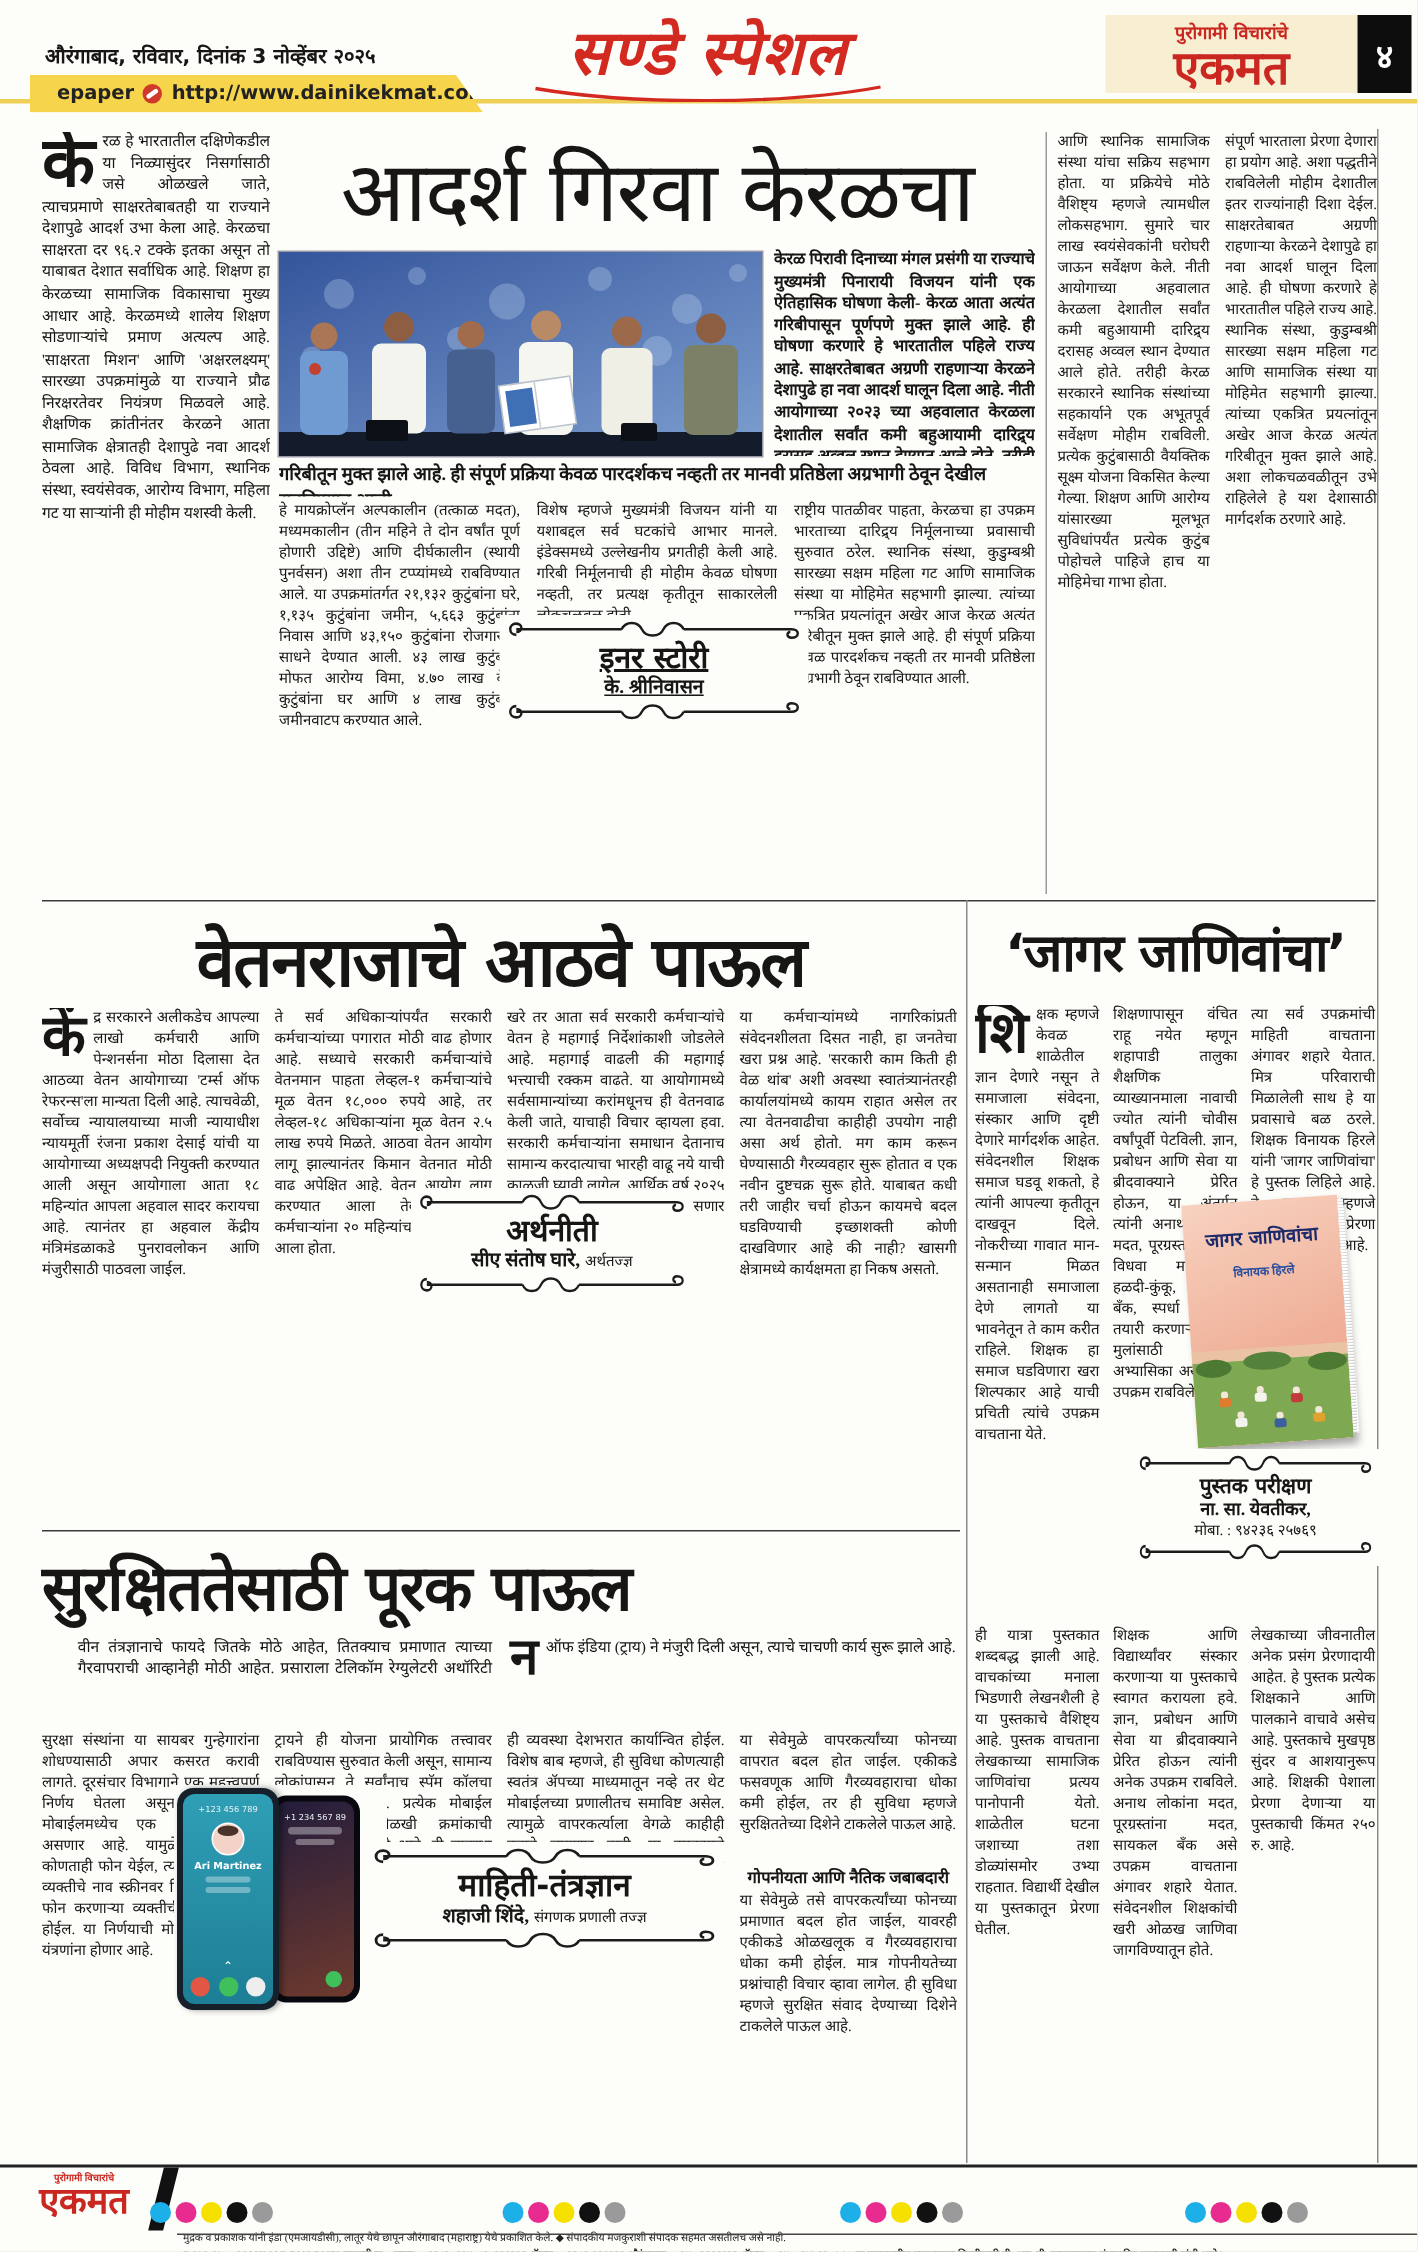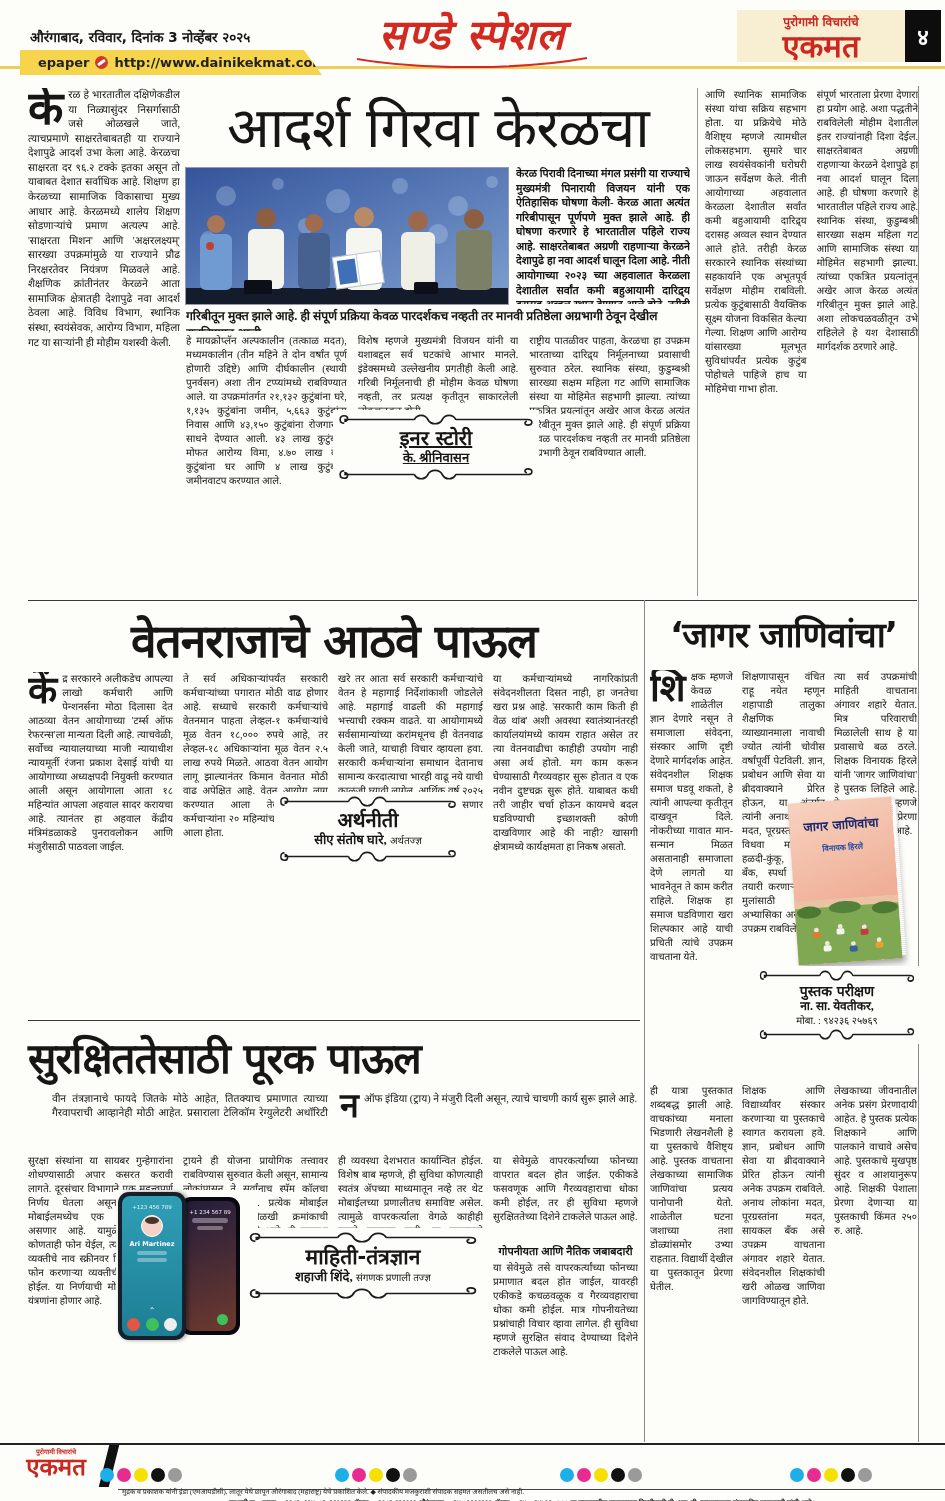--- a/index.html
+++ b/index.html
@@ -304,21 +304,21 @@
     <span class="dropcap sm" style="font-size:34px">न</span><span>वीन तंत्रज्ञानाचे फायदे जितके मोठे आहेत, तितक्याच प्रमाणात त्याच्या गैरवापराची आव्हानेही मोठी आहेत. प्रसाराला टेलिकॉम रेग्युलेटरी अथॉरिटी ऑफ इंडिया (ट्राय) ने मंजुरी दिली असून, त्याचे चाचणी कार्य सुरू झाले आहे.</span>
   </div>
 
   <div class="abs sec-body">
     <div class="ncol bodytxt">सुरक्षा संस्थांना या सायबर गुन्हेगारांना शोधण्यासाठी अपार कसरत करावी लागते. दूरसंचार विभागाने एक महत्त्वपूर्ण निर्णय घेतला असून आता थेट मोबाईलमध्येच एक विशेष सुविधा असणार आहे. यामुळे ज्या क्षणी कोणताही फोन येईल, त्याचवेळी संबंधित व्यक्तीचे नाव स्क्रीनवर दिसेल. म्हणजेच, फोन करणाऱ्या व्यक्तीची ओळख स्पष्ट होईल. या निर्णयाची मोठी मदत सुरक्षा यंत्रणांना होणार आहे.</div>
     <div class="ncol bodytxt">ट्रायने ही योजना प्रायोगिक तत्त्वावर राबविण्यास सुरुवात केली असून, सामान्य लोकांपासून ते सर्वांनाच स्पॅम कॉलचा फटका बसत आहे. प्रत्येक मोबाईल वापरकर्त्याला अनोळखी क्रमांकाची ओळख पटणे गरजेचे आहे. ही व्यवस्था देशभरात टप्प्याटप्प्याने कार्यान्वित होईल.</div>
     <div class="ncol bodytxt">ही व्यवस्था देशभरात कार्यान्वित होईल. विशेष बाब म्हणजे, ही सुविधा कोणत्याही स्वतंत्र ॲपच्या माध्यमातून नव्हे तर थेट मोबाईलच्या प्रणालीतच समाविष्ट असेल. त्यामुळे वापरकर्त्याला वेगळे काहीही करावे लागणार नाही. या उपक्रमाचे फसवणुकीला आळा घालण्यासाठी मोठे साहाय्य होईल.</div>
     <div class="ncol">
       <div class="bodytxt" style="height:86px">या सेवेमुळे वापरकर्त्यांच्या फोनच्या वापरात बदल होत जाईल. एकीकडे फसवणूक आणि गैरव्यवहाराचा धोका कमी होईल, तर ही सुविधा म्हणजे सुरक्षिततेच्या दिशेने टाकलेले पाऊल आहे.</div>
       <div class="subhead">गोपनीयता आणि नैतिक जबाबदारी</div>
-      <div class="bodytxt" style="height:170px">या सेवेमुळे तसे वापरकर्त्यांच्या फोनच्या प्रमाणात बदल होत जाईल, यावरही एकीकडे कचळवळूक व गैरव्यवहाराचा धोका कमी होईल. मात्र गोपनीयतेच्या प्रश्नांचाही विचार व्हावा लागेल. ही सुविधा म्हणजे सुरक्षित संवाद देण्याच्या दिशेने टाकलेले पाऊल आहे.</div>
+      <div class="bodytxt" style="height:170px">या सेवेमुळे तसे वापरकर्त्यांच्या फोनच्या प्रमाणात बदल होत जाईल, यावरही एकीकडे ओळखलूक व गैरव्यवहाराचा धोका कमी होईल. मात्र गोपनीयतेच्या प्रश्नांचाही विचार व्हावा लागेल. ही सुविधा म्हणजे सुरक्षित संवाद देण्याच्या दिशेने टाकलेले पाऊल आहे.</div>
     </div>
   </div>
 
   <div class="abs phones">
     <div class="phone right">
       <div class="screen dark">
         <div class="scr-num">+1 234 567 89</div>
         <div class="pill"></div>
           <div class="pill s"></div>
         <div class="cbtn accept mini"></div>

